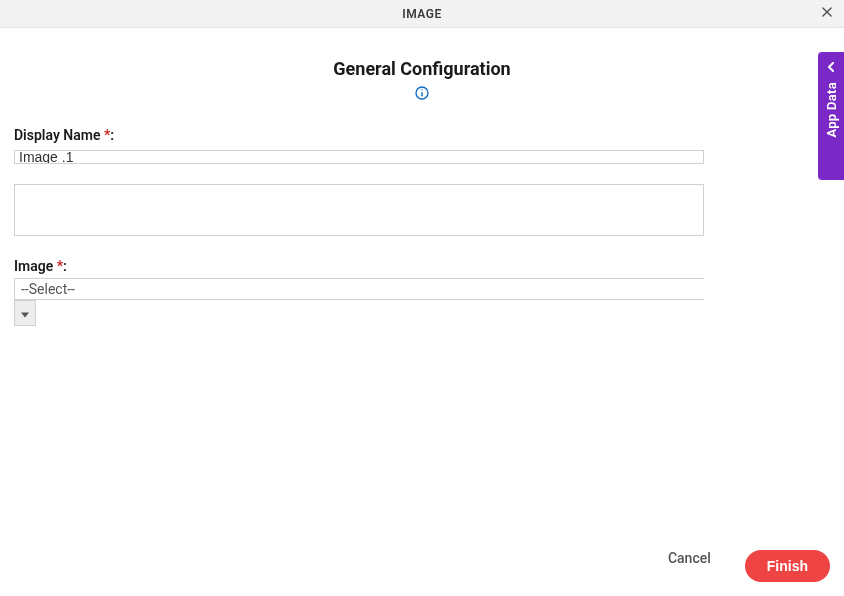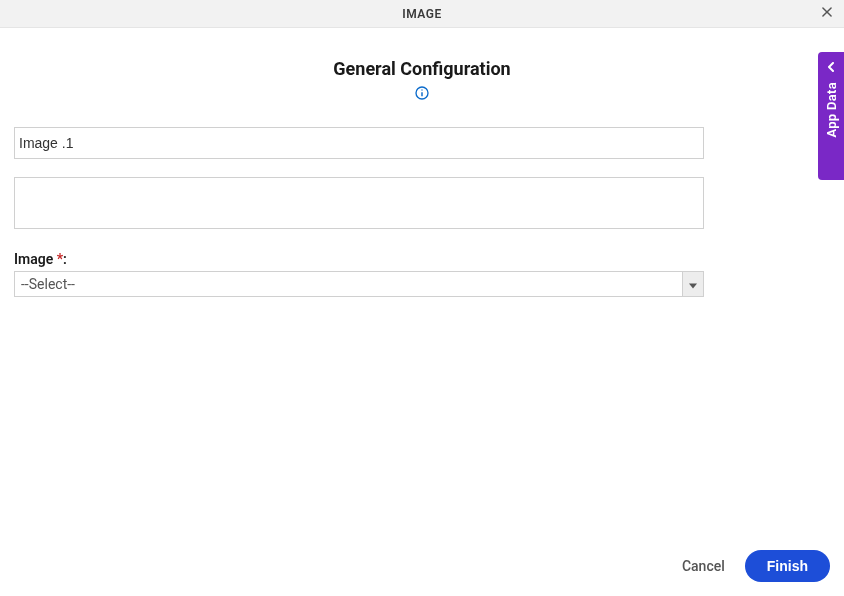--- a/index.html
+++ b/index.html
@@ -83,41 +83,42 @@
       color: #1a1a1a;
       display: block;
       margin-bottom: 4px;
     }
     .required-asterisk {
       color: #c62828;
       font-weight: 700;
     }
     .text-input {
       width: 690px;
-      height: 32px;
+      height: 14px;
       border: 1px solid #d0d0d0;
       padding: 2px 4px;
       font-size: 14px;
       color: #333;
       background: #fff;
     }
     .textarea-input {
       width: 690px;
       height: 52px;
       border: 1px solid #d0d0d0;
       padding: 4px;
       font-size: 14px;
       color: #333;
       background: #fff;
       resize: none;
     }
     .select-wrapper {
       width: 690px;
       position: relative;
       display: flex;
+      flex-direction: column;
     }
     .select-display {
       flex: 1;
       height: 26px;
       border: 1px solid #d0d0d0;
       border-right: none;
       padding: 2px 6px;
       font-size: 14px;
       color: #555;
       background: #fff;
@@ -138,31 +139,31 @@
     .select-arrow svg {
       width: 8px;
       height: 8px;
       fill: #555;
     }
     .footer {
       position: absolute;
       bottom: 14px;
       right: 14px;
       display: flex;
-      align-items: center;
-      gap: 20px;
+      align-items: flex-start;
+      gap: 34px;
     }
     .cancel-link {
       font-size: 14px;
       color: #555;
       cursor: pointer;
       font-weight: 500;
     }
     .finish-btn {
-      background: #1d4ed8;
+      background: #ef4444;
       color: #fff;
       border: none;
       border-radius: 20px;
       padding: 8px 22px;
       font-size: 14px;
       font-weight: 600;
       cursor: pointer;
     }
     .side-tab {
       position: absolute;
@@ -222,20 +223,23 @@
     <span class="info-icon">
       <svg viewBox="0 0 24 24" fill="none" stroke="currentColor" stroke-width="2">
         <circle cx="12" cy="12" r="9"></circle>
         <line x1="12" y1="11" x2="12" y2="17" stroke-width="2.2"></line>
         <circle cx="12" cy="7.5" r="1" fill="currentColor" stroke="none"></circle>
       </svg>
     </span>
   </div>
 
   <div class="form-group">
+    <label class="form-label">
+      <span>Display Name</span>&nbsp;<span class="required-asterisk">*</span><span>:</span>
+    </label>
     <input type="text" class="text-input" value="Image .1" style="">
   </div>
 
   <div class="form-group">
     <textarea class="textarea-input" style=""></textarea>
   </div>
 
   <div class="form-group">
     <label class="form-label">
       <span>Image</span>&nbsp;<span class="required-asterisk">*</span><span>:</span>

